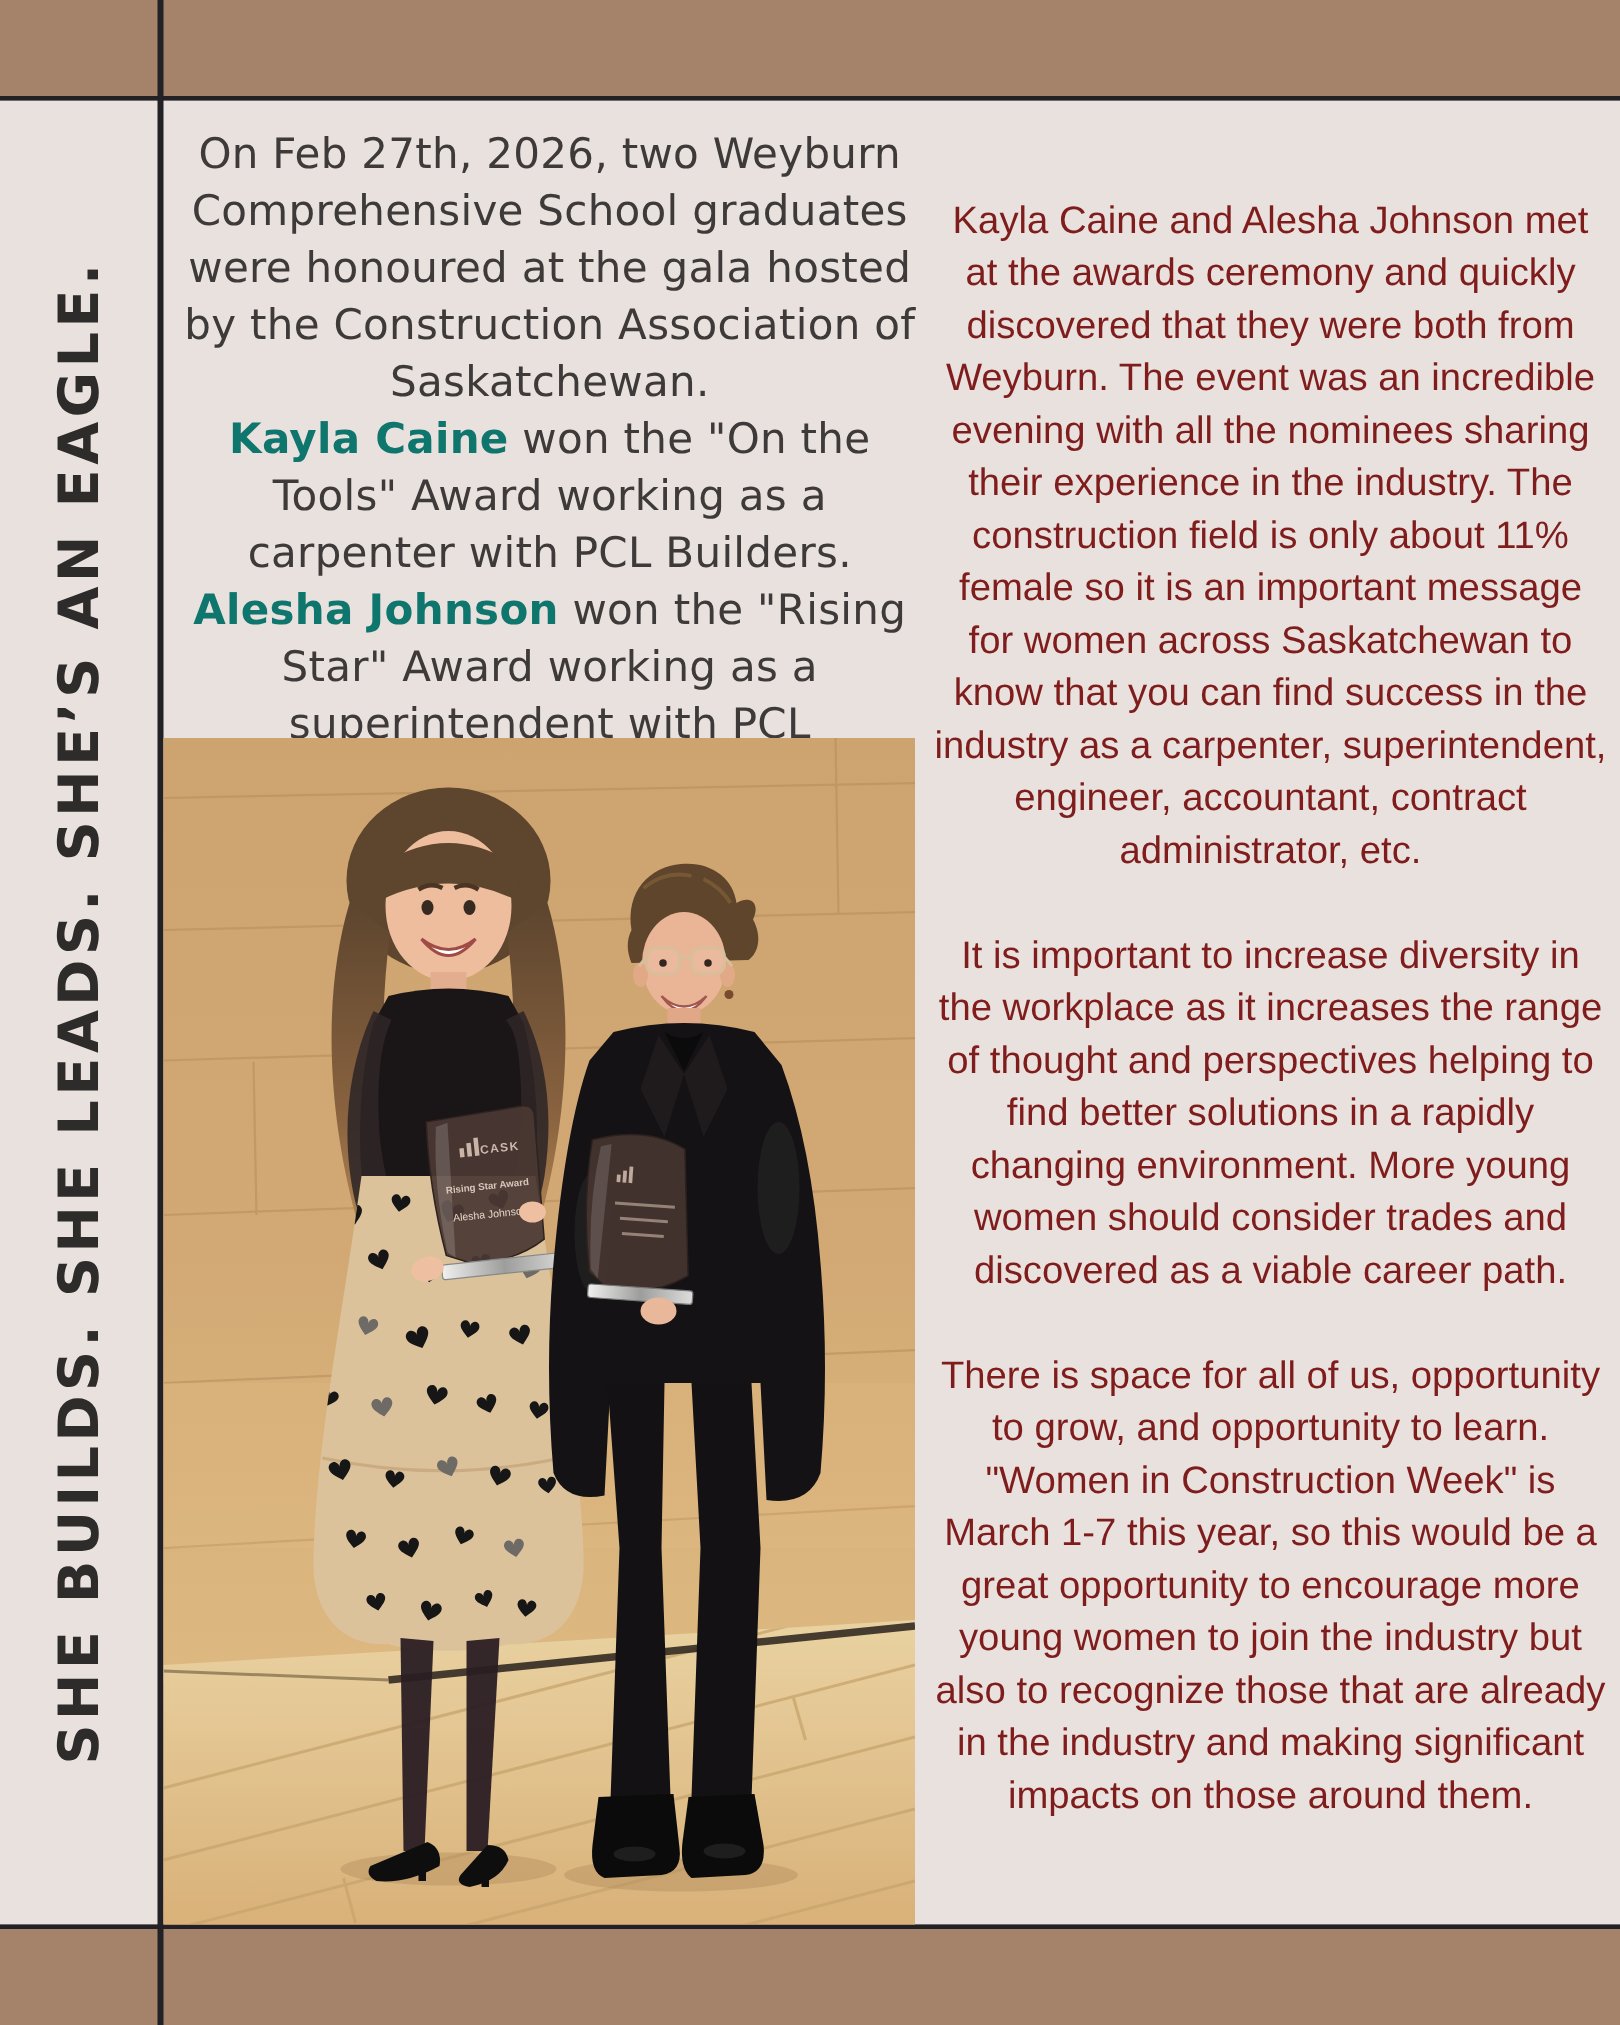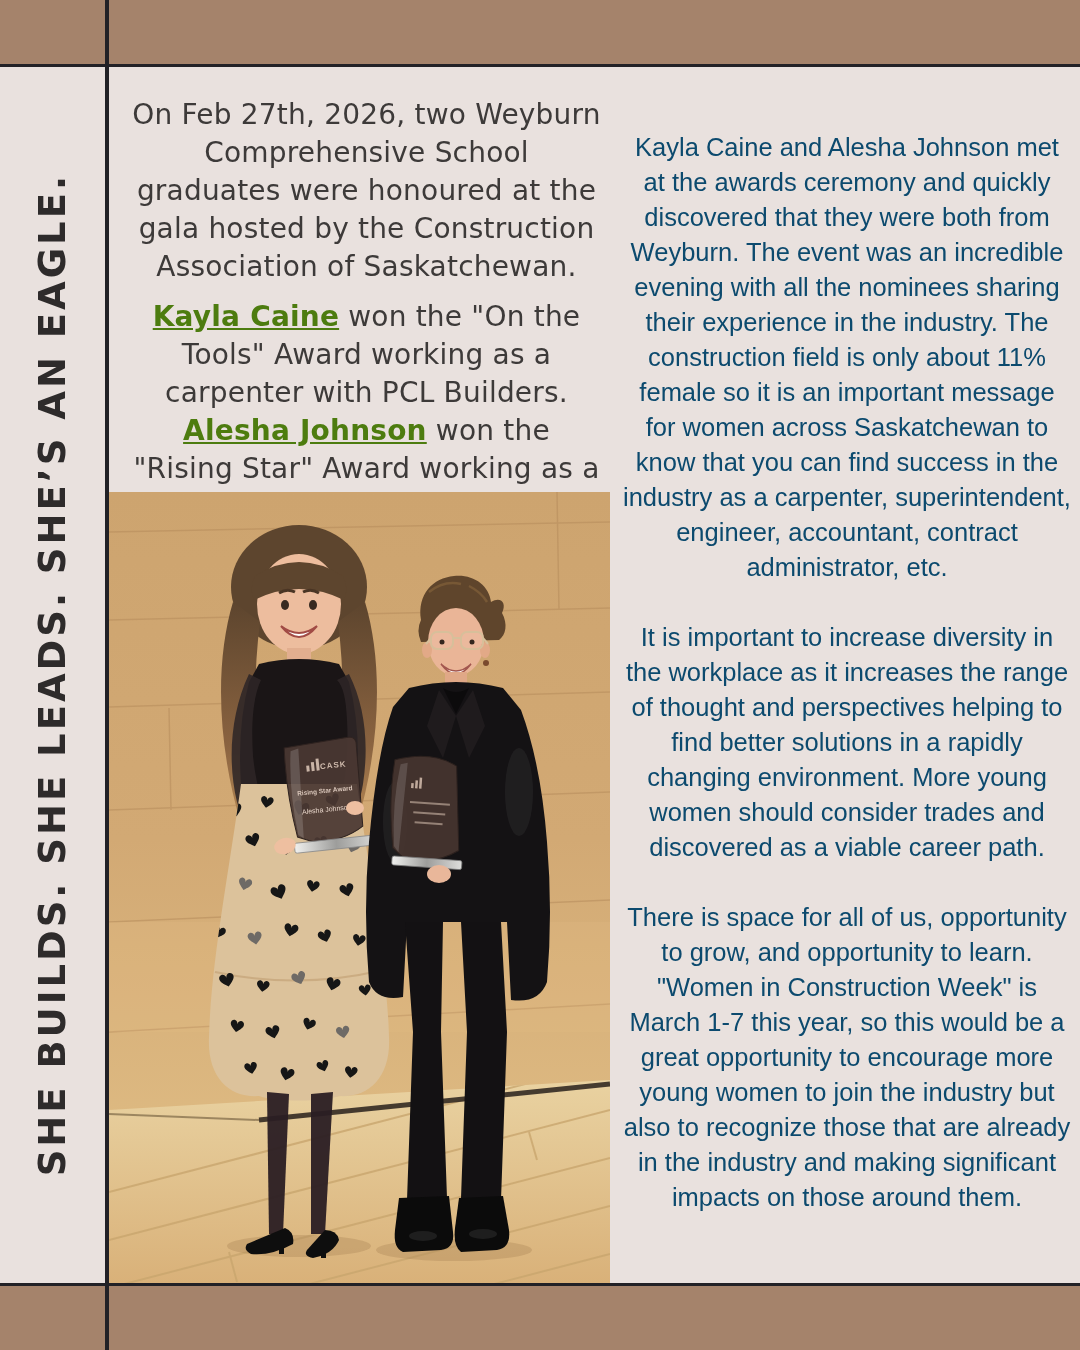--- a/index.html
+++ b/index.html
@@ -19,25 +19,25 @@
   .vtext{
     writing-mode:vertical-rl;transform:rotate(180deg);white-space:nowrap;
     font-family:"DejaVu Sans",sans-serif;font-weight:bold;
     font-size:37px;letter-spacing:3px;color:#2e2b2b;
   }
   .intro{
     position:absolute;left:118px;top:84px;width:497px;text-align:center;
     font-family:"DejaVu Sans",sans-serif;
     font-size:28px;line-height:38px;color:#3d3a39;letter-spacing:.2px;
   }
-  .intro p{margin:12px;}
-  .intro strong{font-weight:bold;color:#4d7c0f;text-decoration:underline;}
+  .intro p{margin:0;}
+  .intro strong{font-weight:bold;color:#0f766e;}
   .article{
     position:absolute;left:622px;top:130px;width:450px;text-align:center;
-    font-size:25.5px;line-height:35px;color:#0c4a6e;
+    font-size:25.5px;line-height:35px;color:#7f1d1d;
   }
   .article p{margin:0 0 35px 0;}
   .photo{
     position:absolute;left:109px;top:492px;width:501px;height:791px;
     background:#cfa571;
   }
   .photo svg{display:block;width:100%;height:100%;}
 </style>
 </head>
 <body>

